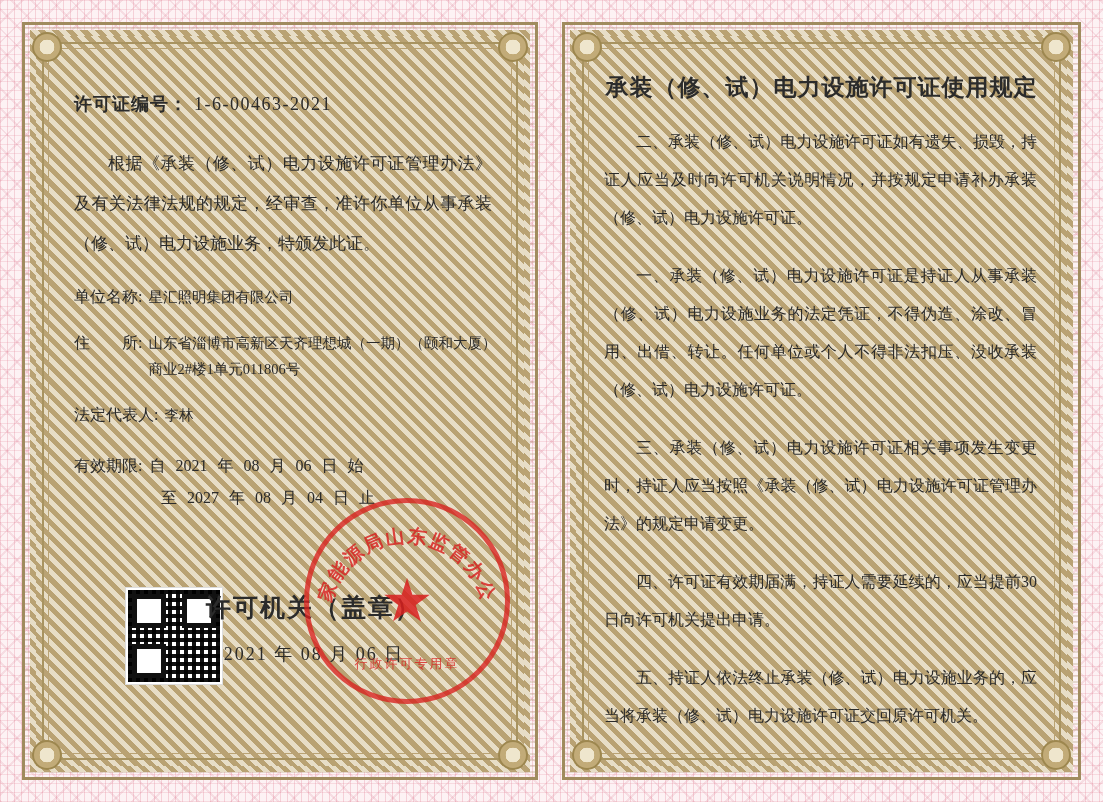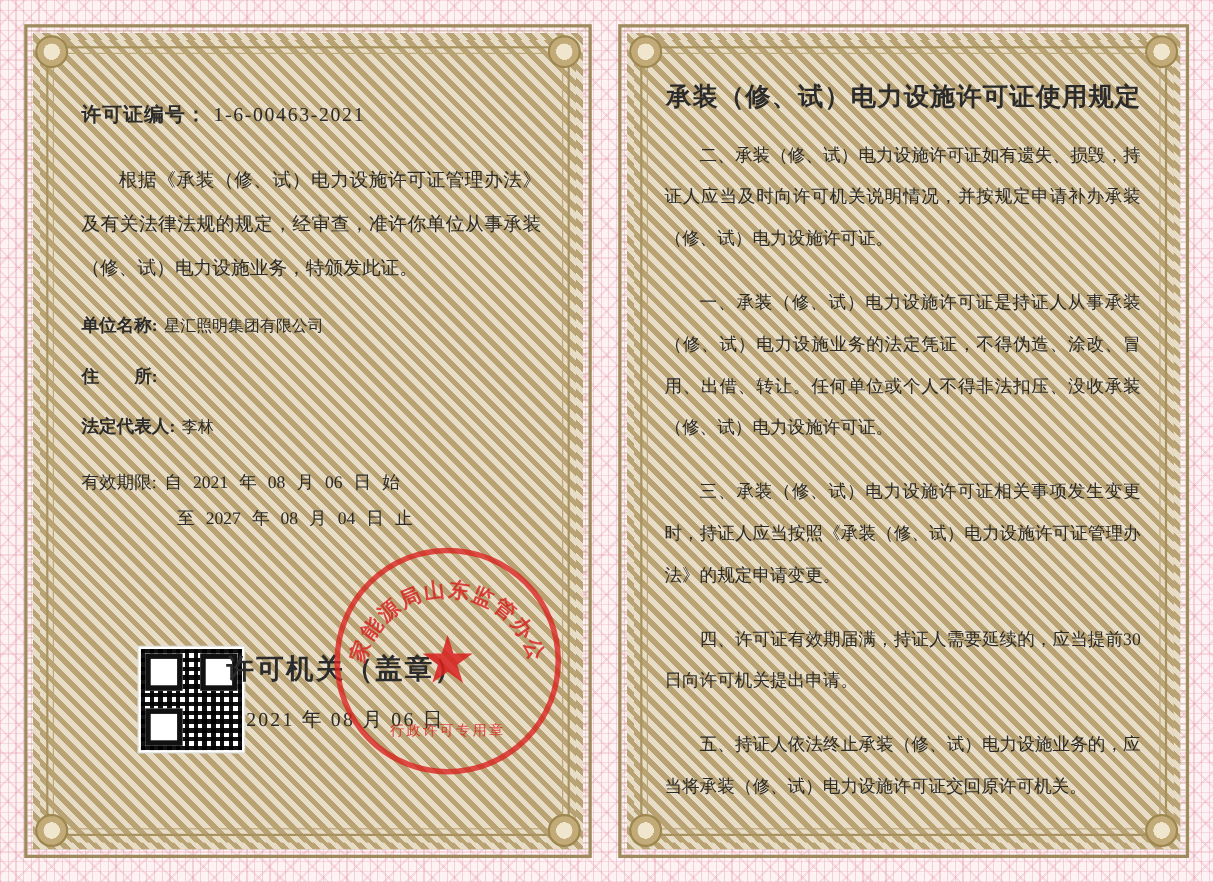--- a/index.html
+++ b/index.html
@@ -115,21 +115,21 @@
   .field {
     display: flex;
     align-items: flex-start;
     margin-top: 20px;
     padding-left: 18px;
     font-size: 16px;
     line-height: 26px;
   }
   .field .f-label {
     white-space: nowrap;
-    font-weight: bold;
+    font-weight: normal;
   }
   .field .f-value {
     margin-left: 6px;
     font-size: 14.5px;
     line-height: 26px;
   }
   .field.addr .f-value { max-width: 360px; }
 
   .valid-block {
     margin-top: 22px;
@@ -272,20 +272,21 @@
 
       <div class="body-para">根据《承装（修、试）电力设施许可证管理办法》及有关法律法规的规定，经审查，准许你单位从事承装（修、试）电力设施业务，特颁发此证。</div>
 
       <div class="field">
         <span class="f-label">单位名称:</span>
         <span class="f-value">星汇照明集团有限公司</span>
       </div>
 
       <div class="field addr">
         <span class="f-label">住　　所:</span>
+        <span class="f-value">山东省淄博市高新区天齐理想城（一期）（颐和大厦）商业2#楼1单元011806号</span>
       </div>
 
       <div class="field">
         <span class="f-label">法定代表人:</span>
         <span class="f-value">李林</span>
       </div>
 
 
       <div class="valid-block">
         <div class="row1">

